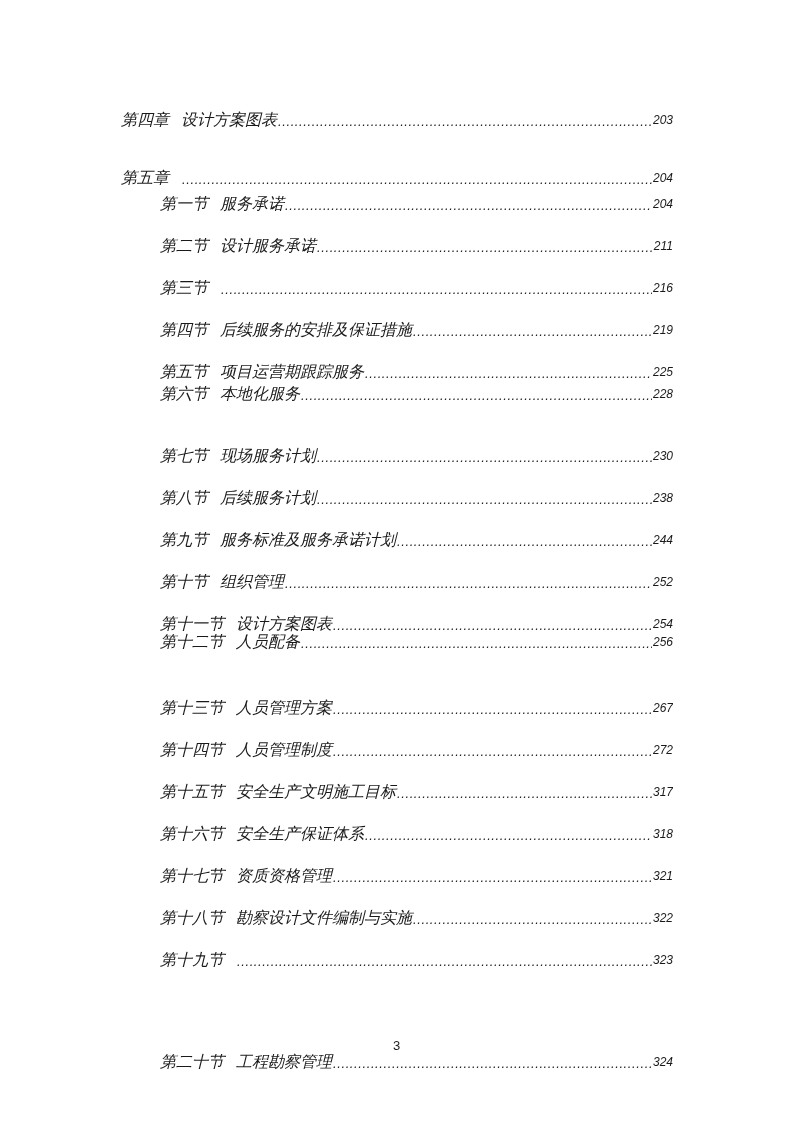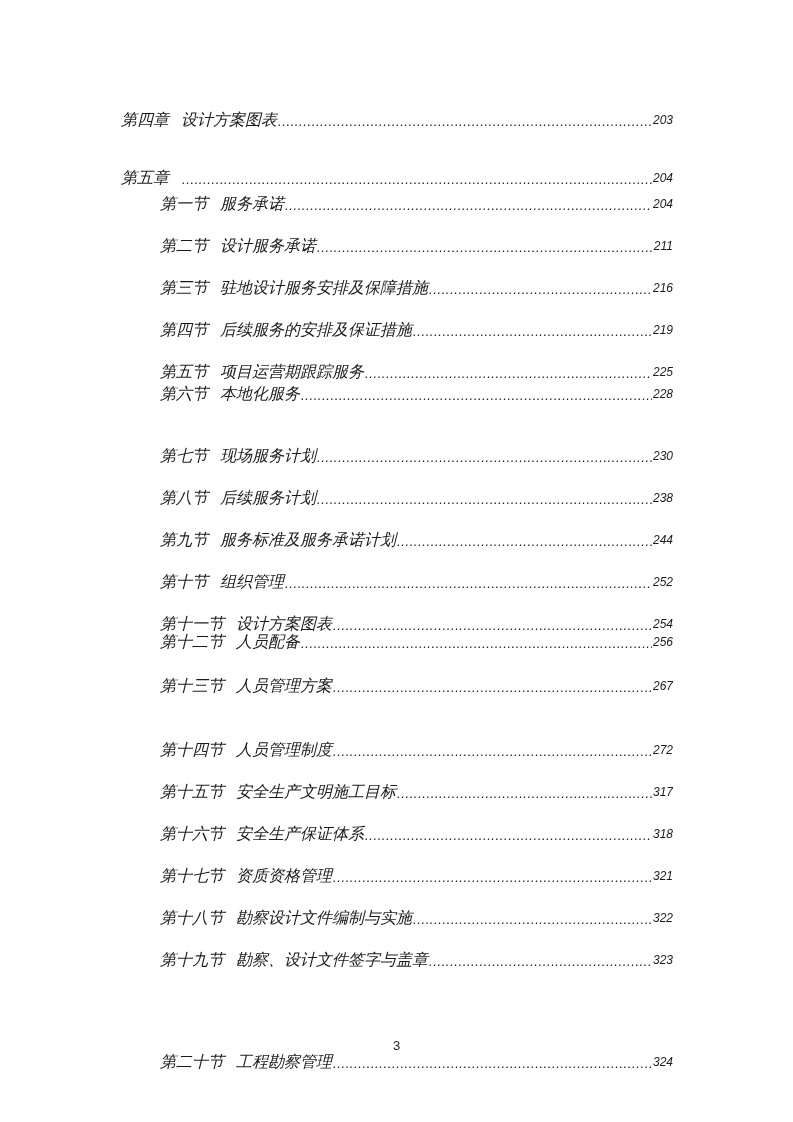--- a/index.html
+++ b/index.html
@@ -99,21 +99,20 @@
   <div class="toc-entry level-2" style="top:232px">
     <span class="entry-num">第二节</span>
     <span class="entry-gap"></span>
     <span class="entry-title">设计服务承诺</span>
     <span class="entry-leader"></span>
     <span class="entry-page">211</span>
   </div>
   <div class="toc-entry level-2" style="top:274px">
     <span class="entry-num">第三节</span>
     <span class="entry-gap"></span>
-    <span class="entry-title">驻地设计服务安排及保障措施</span>
     <span class="entry-leader"></span>
     <span class="entry-page">216</span>
   </div>
   <div class="toc-entry level-2" style="top:316px">
     <span class="entry-num">第四节</span>
     <span class="entry-gap"></span>
     <span class="entry-title">后续服务的安排及保证措施</span>
     <span class="entry-leader"></span>
     <span class="entry-page">219</span>
   </div>
@@ -166,21 +165,21 @@
     <span class="entry-leader"></span>
     <span class="entry-page">254</span>
   </div>
   <div class="toc-entry level-2" style="top:628px">
     <span class="entry-num">第十二节</span>
     <span class="entry-gap"></span>
     <span class="entry-title">人员配备</span>
     <span class="entry-leader"></span>
     <span class="entry-page">256</span>
   </div>
-  <div class="toc-entry level-2" style="top:672px">
+  <div class="toc-entry level-2" style="top:694px">
     <span class="entry-num">第十三节</span>
     <span class="entry-gap"></span>
     <span class="entry-title">人员管理方案</span>
     <span class="entry-leader"></span>
     <span class="entry-page">267</span>
   </div>
   <div class="toc-entry level-2" style="top:736px">
     <span class="entry-num">第十四节</span>
     <span class="entry-gap"></span>
     <span class="entry-title">人员管理制度</span>
@@ -211,21 +210,20 @@
   <div class="toc-entry level-2" style="top:904px">
     <span class="entry-num">第十八节</span>
     <span class="entry-gap"></span>
     <span class="entry-title">勘察设计文件编制与实施</span>
     <span class="entry-leader"></span>
     <span class="entry-page">322</span>
   </div>
   <div class="toc-entry level-2" style="top:946px">
     <span class="entry-num">第十九节</span>
     <span class="entry-gap"></span>
-    <span class="entry-title">勘察、设计文件签字与盖章</span>
     <span class="entry-leader"></span>
     <span class="entry-page">323</span>
   </div>
   <div class="toc-entry level-2" style="top:1048px">
     <span class="entry-num">第二十节</span>
     <span class="entry-gap"></span>
     <span class="entry-title">工程勘察管理</span>
     <span class="entry-leader"></span>
     <span class="entry-page">324</span>
   </div>

